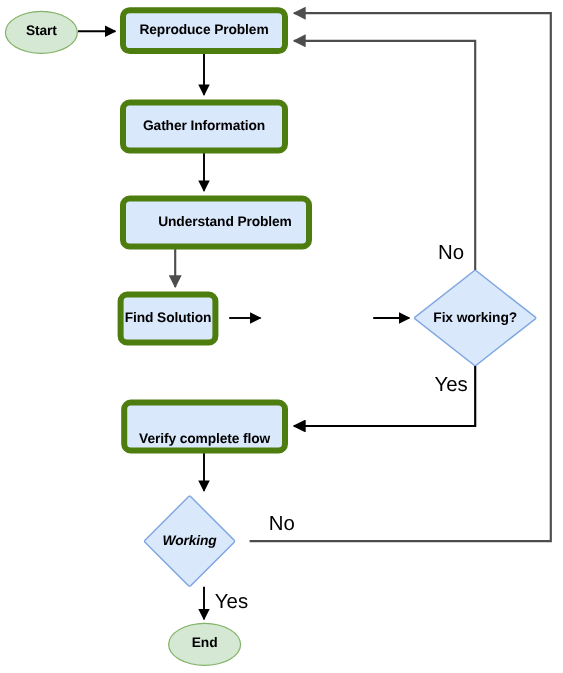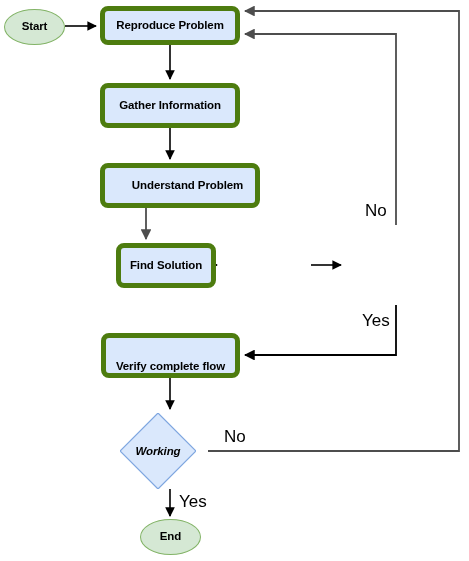--- a/index.html
+++ b/index.html
@@ -126,25 +126,31 @@
   </div>
 
   <div class="node process" style="left:100px; top:83px; width:140px; height:45px;">
     <span>Gather Information</span>
   </div>
 
   <div class="node process" style="left:100px; top:163px; width:160px; height:45px;padding-left:15px;">
     <span>Understand Problem</span>
   </div>
 
-  <div class="node process" style="left:116px; top:243px; width:100px; height:45px;">
+  <div class="node process" style="left:98px; top:243px; width:84px; height:45px;">
     <span>Find Solution</span>
   </div>
 
 
+  <div class="decision-wrap" style="left:345px; top:225px; width:102px; height:80px;">
+    <svg class="decision-shape" viewBox="0 0 102 80" preserveAspectRatio="none">
+      <polygon points="51,0 102,40 51,80 0,40" fill="#dae8fc" stroke="#7ea6e0" stroke-width="1.2"></polygon>
+    </svg>
+    <div class="decision-label">Fix working?</div>
+  </div>
 
   <div class="node process" style="left:101px; top:333px; width:139px; height:45px;align-items:flex-end;">
     <span>Verify complete flow</span>
   </div>
 
   <div class="decision-wrap" style="left:120px; top:413px; width:76px; height:76px;font-style:italic;">
     <svg class="decision-shape" viewBox="0 0 76 76" preserveAspectRatio="none">
       <polygon points="38,0 76,38 38,76 0,38" fill="#dae8fc" stroke="#7ea6e0" stroke-width="1.2"></polygon>
     </svg>
     <div class="decision-label">Working</div>

